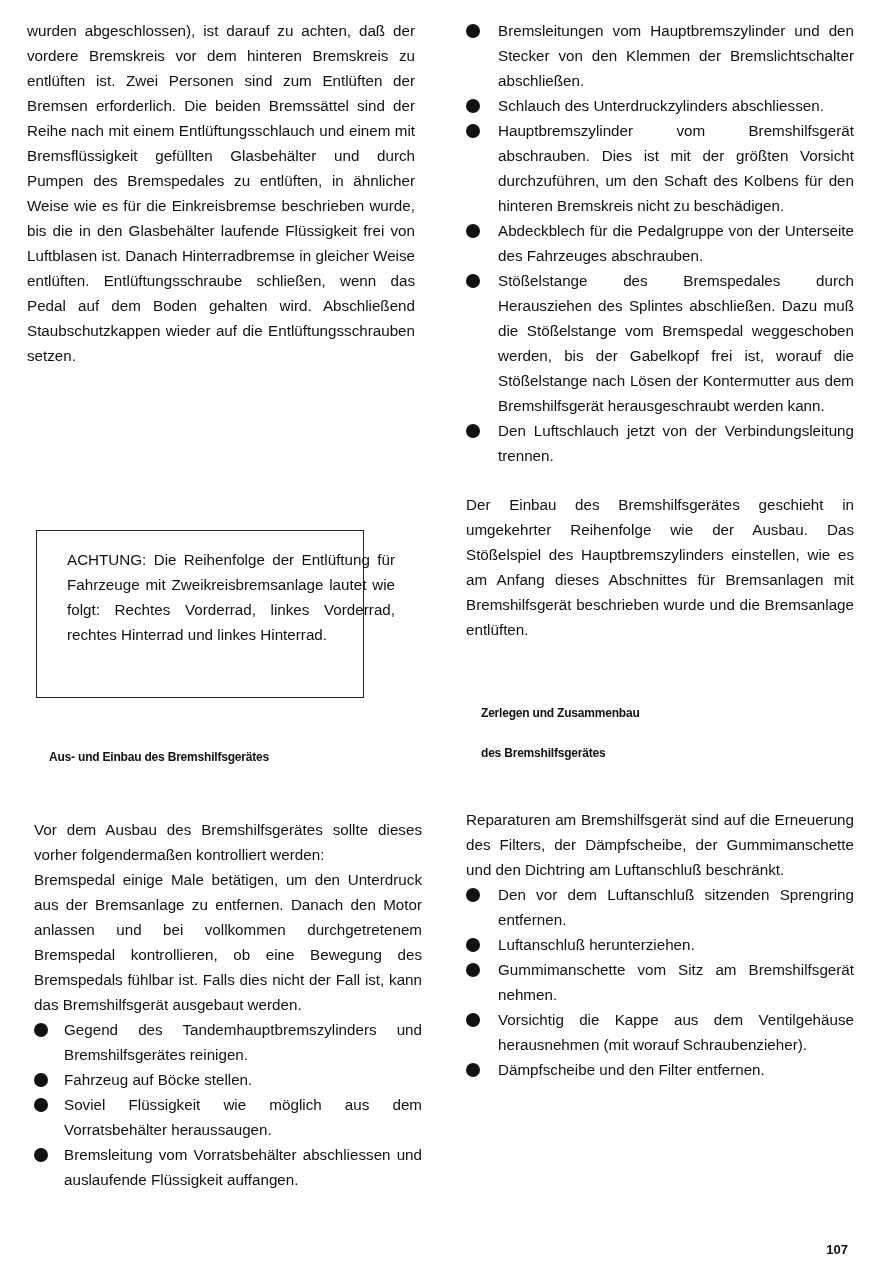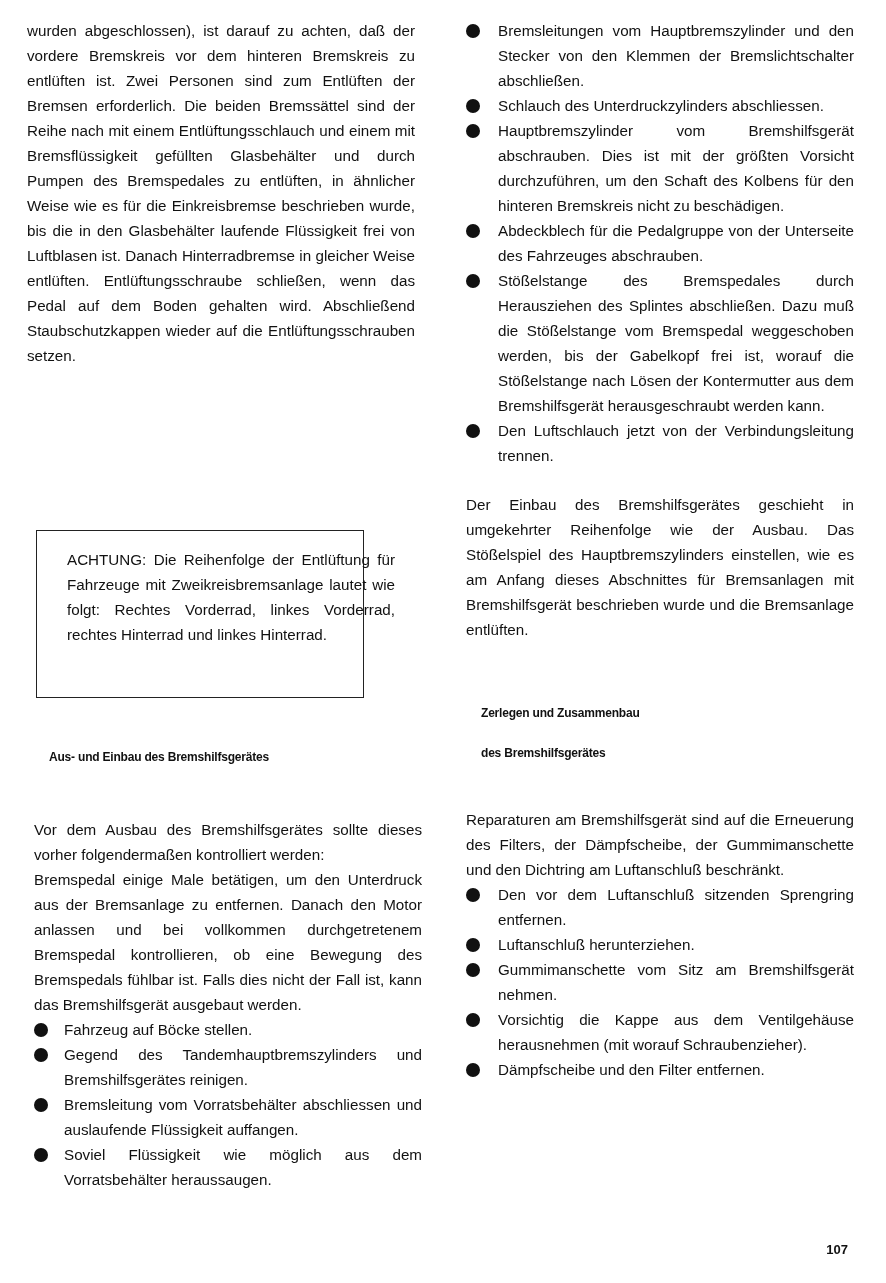--- a/index.html
+++ b/index.html
@@ -37,24 +37,24 @@
 <div class="notice">
   <p lang="de" style="hyphens:auto;">ACHTUNG: Die Reihenfolge der Entlüftung für Fahrzeuge mit Zweikreisbremsanlage lautet wie folgt: Rechtes Vorderrad, linkes Vorderrad, rechtes Hinterrad und linkes Hinterrad.</p>
 </div>
 
 <div class="col" style="left:34px; top:730px; width:388px;">
   <h2 class="heading">Aus- und Einbau des Bremshilfsgerätes</h2>
   <div style="height:32px;"></div>
   <p lang="de" style="hyphens:auto;">Vor dem Ausbau des Bremshilfsgerätes sollte dieses vorher folgendermaßen kontrolliert werden:</p>
   <p lang="de" style="hyphens:auto;">Bremspedal einige Male betätigen, um den Unterdruck aus der Bremsanlage zu entfernen. Danach den Motor anlassen und bei vollkommen durchgetretenem Bremspedal kontrollieren, ob eine Bewegung des Bremspedals fühlbar ist. Falls dies nicht der Fall ist, kann das Bremshilfsgerät ausgebaut werden.</p>
   <ul class="bullets">
+    <li><span class="dot"></span><span>Gegend des Tandemhauptbremszylinders und Bremshilfsgerätes reinigen.</span></li>
     <li><span class="dot"></span><span>Fahrzeug auf Böcke stellen.</span></li>
-    <li><span class="dot"></span><span>Gegend des Tandemhauptbremszylinders und Bremshilfsgerätes reinigen.</span></li>
+    <li><span class="dot"></span><span>Soviel Flüssigkeit wie möglich aus dem Vorratsbehälter heraussaugen.</span></li>
     <li><span class="dot"></span><span>Bremsleitung vom Vorratsbehälter abschliessen und auslaufende Flüssigkeit auffangen.</span></li>
-    <li><span class="dot"></span><span>Soviel Flüssigkeit wie möglich aus dem Vorratsbehälter heraussaugen.</span></li>
   </ul>
 </div>
 
 <div id="right" class="col" lang="de" style="hyphens:auto;">
   <ul class="bullets">
     <li><span class="dot"></span><span>Bremsleitungen vom Hauptbremszylinder und den Stecker von den Klemmen der Bremslichtschalter abschließen.</span></li>
     <li><span class="dot"></span><span>Schlauch des Unterdruckzylinders abschliessen.</span></li>
     <li><span class="dot"></span><span>Hauptbremszylinder vom Bremshilfsgerät abschrauben. Dies ist mit der größten Vorsicht durchzuführen, um den Schaft des Kolbens für den hinteren Bremskreis nicht zu beschädigen.</span></li>
     <li><span class="dot"></span><span>Abdeckblech für die Pedalgruppe von der Unterseite des Fahrzeuges abschrauben.</span></li>
     <li><span class="dot"></span><span>Stößelstange des Bremspedales durch Herausziehen des Splintes abschließen. Dazu muß die Stößelstange vom Bremspedal weggeschoben werden, bis der Gabelkopf frei ist, worauf die Stößelstange nach Lösen der Kontermutter aus dem Bremshilfsgerät herausgeschraubt werden kann.</span></li>

